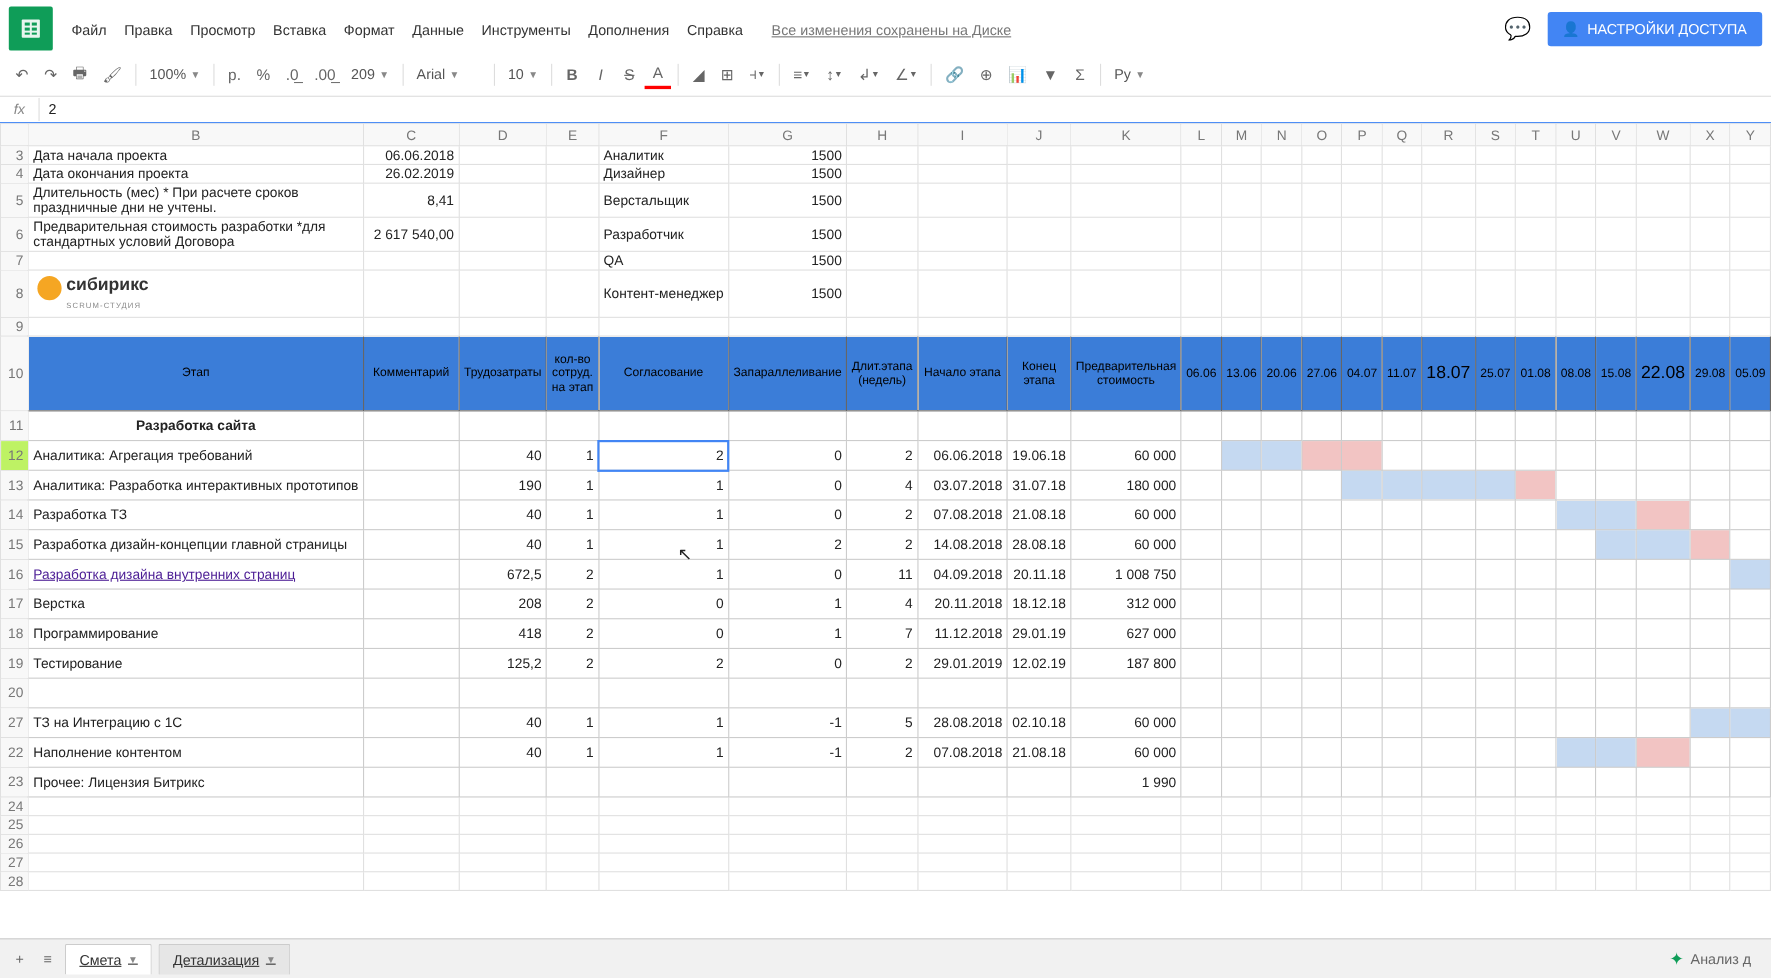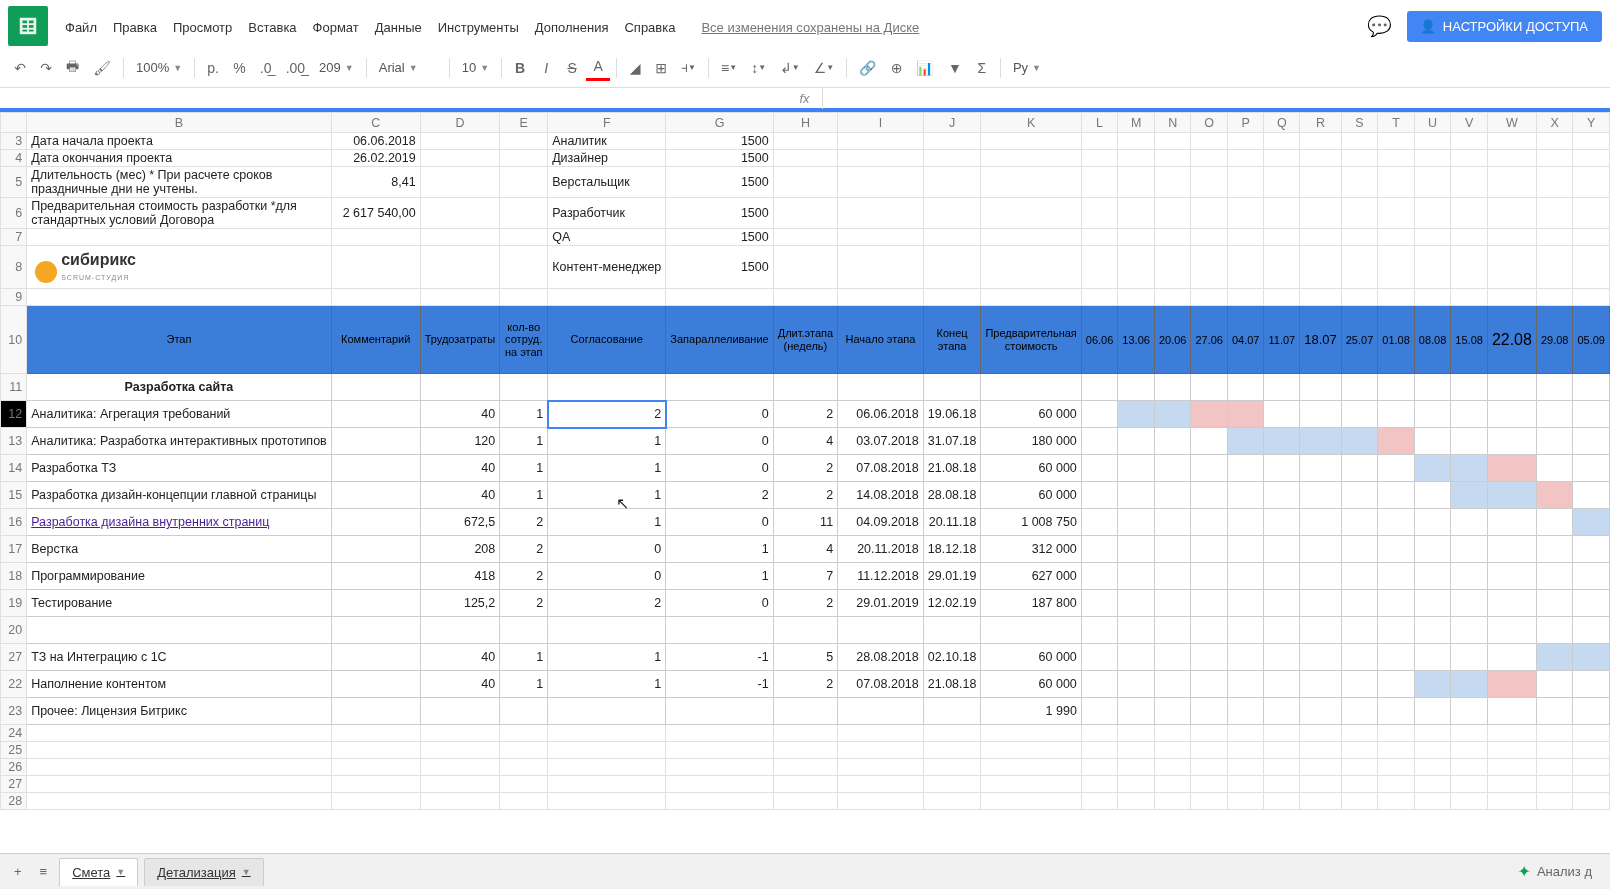--- a/index.html
+++ b/index.html
@@ -22,21 +22,21 @@
 
 .toolbar { display: flex; align-items: center; padding: 4px 8px; border-bottom: 1px solid #ddd; height: 40px; gap: 2px; }
 .tb-btn { padding: 4px 6px; color: #666; cursor: pointer; display: flex; align-items: center; justify-content: center; min-width: 24px; height: 26px; font-size: 14px; }
 .tb-sep { width: 1px; height: 20px; background: #ddd; margin: 0 4px; }
 .tb-select { padding: 2px 6px; color: #555; font-size: 13px; display: flex; align-items: center; gap: 4px; }
 .tb-select .arrow { font-size: 9px; color: #888; }
 .font-select { min-width: 70px; }
 .text-color-btn { border-bottom: 3px solid #ff0000; }
 
 
-.formula-bar { display: flex; align-items: center; border-bottom: 4px solid #3b82f6; height: 24px; flex-direction: column; }
+.formula-bar { display: flex; align-items: center; border-bottom: 1px solid #3b82f6; height: 24px; }
 .fx-label { width: 36px; text-align: center; font-style: italic; color: #888; border-right: 1px solid #ddd; padding: 3px 0; }
 .fx-input { flex: 1; padding: 3px 8px; font-size: 13px; color: #222; }
 
 
 .grid-wrap { position: relative; height: calc(100vh - 48px - 40px - 24px - 36px); overflow: auto; }
 .grid { border-collapse: collapse; table-layout: fixed; }
 .grid td, .grid th { border: 1px solid #e0e0e0; padding: 1px 4px; font-size: 12.5px; height: 16px; white-space: nowrap; overflow: hidden; }
 .grid th { background: #f8f8f8; color: #777; font-weight: normal; text-align: center; position: sticky; }
 .grid th.col-head { top: 0; height: 20px; }
 .grid th.row-head { left: 0; width: 28px; text-align: right; padding-right: 4px; }
@@ -44,24 +44,24 @@
 .grid td.lalign { text-align: left; }
 .header-row td { background: #3b7dd8; color: #000; font-weight: 500; text-align: center; border: 1px solid #666; vertical-align: middle; font-size: 12px; }
 .header-row td.small { font-size: 11px; line-height: 1.1; white-space: normal; }
 .section-title { font-weight: bold; text-align: center; }
 .data-row td { border: 1px solid #ccc; }
 .data-row { height: 27px; }
 .link-cell { color: #4c1d95; text-decoration: underline; }
 .gantt-blue { background: #c5d9f1; }
 .gantt-red { background: #f2c4c3; }
 .selected-cell { outline: 2px solid #4285f4; outline-offset: -1px; }
-.row-selected th { background: #000000; margin-left: 44px; }
+.row-selected th { background: #bef264; margin-left: 44px; }
 .bold { font-weight: bold; }
 
-.logo-cell { display: flex; align-items: flex-end; gap: 4px; padding: 4px; }
+.logo-cell { display: flex; align-items: flex-start; gap: 4px; padding: 4px; }
 .logo-cell .dot { width: 22px; height: 22px; background: #f5a623; border-radius: 50%; display: inline-block; position: relative; }
 .logo-cell .brand { font-weight: bold; font-size: 16px; color: #333; }
 .logo-cell .sub { font-size: 7px; color: #888; letter-spacing: 1px; }
 
 
 .sheet-tabs { position: fixed; bottom: 0; left: 0; right: 0; height: 36px; background: #f1f1f1; border-top: 1px solid #ccc; display: flex; align-items: center; padding: 0 8px; gap: 6px; }
 .tab-btn { padding: 6px; color: #666; cursor: pointer; }
 .sheet-tab { background: #fff; padding: 6px 12px; border: 1px solid #ccc; border-bottom: none; font-size: 13px; color: #333; display: flex; align-items: center; gap: 6px; border-radius: 2px 2px 0 0; text-decoration: underline; }
 .sheet-tab.active { background: #fff; }
 .sheet-tab.inactive { background: #e6e6e6; }
@@ -441,21 +441,21 @@
           <td class="small">Длит.этапа (недель)</td>
           <td class="small">Начало этапа</td>
           <td class="small">Конец этапа</td>
           <td class="small">Предварительная стоимость</td>
           <td style="font-size: 11px;">06.06</td>
           <td style="font-size: 11px;">13.06</td>
           <td style="font-size: 11px;">20.06</td>
           <td style="font-size: 11px;">27.06</td>
           <td style="font-size: 11px;">04.07</td>
           <td style="font-size: 11px;">11.07</td>
-          <td style="font-size: 13px;">18.07</td>
+          <td style="font-size: 16px;">18.07</td>
           <td style="font-size: 11px;">25.07</td>
           <td style="font-size: 11px; margin-left: 24px;">01.08</td>
           <td style="font-size: 11px;">08.08</td>
           <td style="font-size: 11px;">15.08</td>
           <td style="font-size: 16px; text-align: center;">22.08</td>
           <td style="font-size: 11px;">29.08</td>
           <td style="font-size: 11px;">05.09</td>
         </tr>
         <tr class="data-row">
           <th class="row-head">11</th>
@@ -508,21 +508,21 @@
           <td></td>
           <td></td>
           <td></td>
           <td></td>
           <td></td>
         </tr>
         <tr class="data-row">
           <th class="row-head">13</th>
           <td class="lalign">Аналитика: Разработка интерактивных прототипов</td>
           <td class="lalign"></td>
-          <td class="ralign">120</td>
+          <td class="ralign">190</td>
           <td class="ralign">1</td>
           <td class="ralign">1</td>
           <td class="ralign">0</td>
           <td class="ralign">4</td>
           <td class="ralign">03.07.2018</td>
           <td class="ralign">31.07.18</td>
           <td class="ralign">180 000</td>
           <td></td>
           <td></td>
           <td></td>

